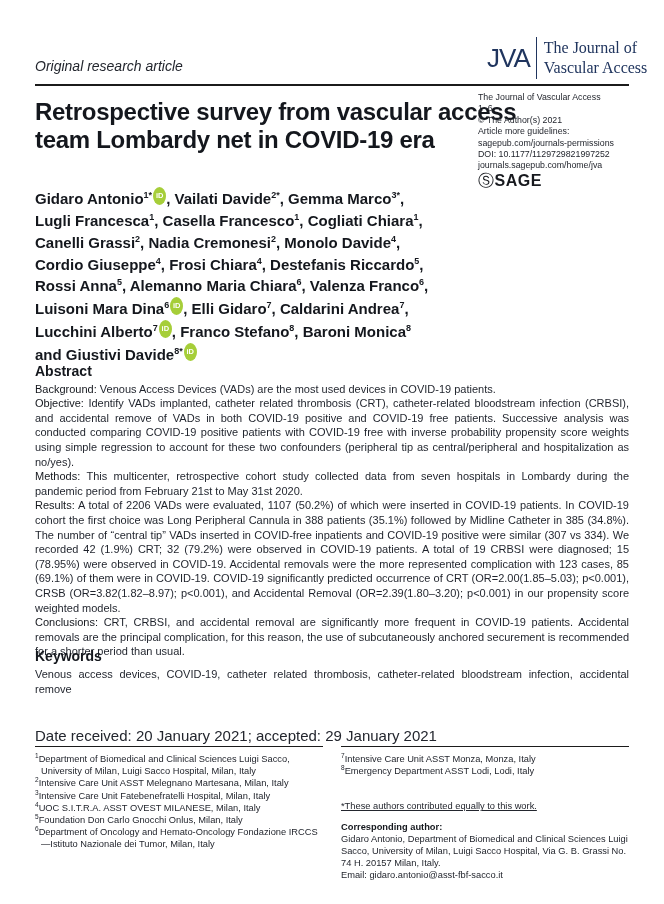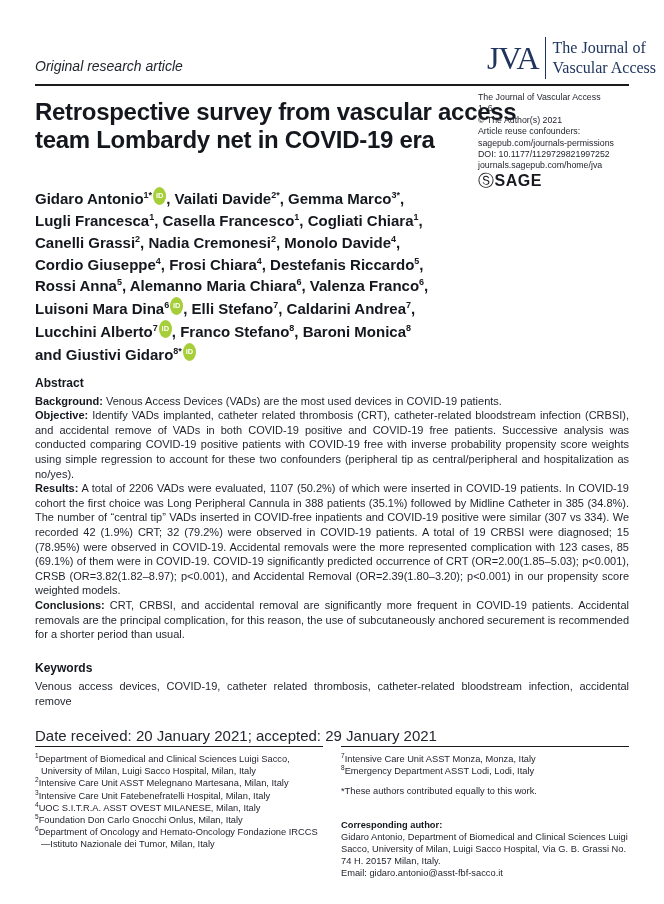--- a/index.html
+++ b/index.html
@@ -14,22 +14,22 @@
   }
   .kicker{
     position:absolute;left:35px;top:58px;
     font-style:italic;font-size:14px;color:#23262e;
   }
   .jva-logo{
     position:absolute;left:487px;top:37px;
     display:flex;align-items:center;color:#20355e;
   }
   .jva-acronym{
-    font-family:Liberation Serif, serif;
-    font-size:32px;line-height:1;letter-spacing:-1px;
+    font-family:Liberation Sans, sans-serif;
+    font-size:26px;line-height:1;letter-spacing:-1px;
   }
   .jva-divider{
     width:0;border-left:1.5px solid #20355e;height:42px;margin:0 7px 0 6px;
   }
   .jva-name{
     font-family:"Liberation Serif", serif;
     font-size:16px;line-height:1.25;
   }
   .rule-top{
     position:absolute;left:35px;top:84px;width:594px;height:2px;background:#1b1b1b;
@@ -60,44 +60,44 @@
     width:13px;height:18px;border-radius:50%;
     background:#A6CE39;color:#ffffff;
     font-size:7.5px;font-weight:bold;
     vertical-align:super;margin-left:1px;
   }
   .abstract{
     position:absolute;left:35px;top:360px;width:594px;
     font-size:11px;line-height:14.6px;color:#1e222b;
   }
   .section-heading{
-    font-weight:bold;font-size:12px;color:#14171d;margin:16px 0 3px 0;
+    font-weight:bold;font-size:14px;color:#14171d;margin:4px 0 3px 0;
   }
   .abs-p{margin:0;text-align:justify;}
-  .abs-p .b{font-weight:bold;color:#14171d;}
+  .abs-p .b{font-weight:normal;color:#14171d;}
   .keywords{
     position:absolute;left:35px;top:645px;width:594px;
     font-size:11px;line-height:14.8px;color:#1e222b;
   }
   .date-line{
     position:absolute;left:35px;top:727px;width:594px;
     font-size:15px;color:#23262e;
   }
   .footnotes{
     position:absolute;left:35px;top:746px;width:594px;
     display:flex;gap:18px;
     font-size:9.3px;line-height:12.2px;color:#23262e;
   }
   .fn-col{border-top:1.5px solid #1b1b1b;padding-top:6px;}
   .fn-col.left{width:288px;}
   .fn-col.right{width:288px;}
   .fn{padding-left:6px;text-indent:-6px;}
   .fn sup,.fn-note sup{font-size:70%;line-height:0;}
-  .fn-note{margin-top:8px;}
-  .fn-corr-head{margin-top:21px;font-weight:bold;color:#14171d;}
+  .fn-note{margin-top:23px;text-decoration:underline;}
+  .fn-corr-head{margin-top:8px;font-weight:bold;color:#14171d;}
   .fn-email{}
 </style>
 </head>
 <body>
 
 <div class="page">
 
   <div class="kicker">Original research article</div>
 
   <div class="jva-logo">
@@ -114,47 +114,48 @@
   <div class="title">
     <div>Retrospective survey from vascular access</div>
     <div>team Lombardy net in COVID-19 era</div>
   </div>
 
   <div class="meta">
     <div id="meta-lines">
         <div class="meta-line">The Journal of Vascular Access</div>
         <div class="meta-line">1–6</div>
         <div class="meta-line">© The Author(s) 2021</div>
-        <div class="meta-line">Article reuse confounders:</div>
+        <div class="meta-line">Article more guidelines:</div>
         <div class="meta-line">sagepub.com/journals-permissions</div>
         <div class="meta-line">DOI: 10.1177/1129729821997252</div>
         <div class="meta-line">journals.sagepub.com/home/jva</div>
       </div>
     <div class="sage-logo">
       <span class="sage-s">Ⓢ</span>
       <span>SAGE</span>
     </div>
   </div>
 
   <div class="authors">
       <div class="author-line"><span>Gidaro Antonio</span><sup>1*</sup><span class="orcid">iD</span><span>, Vailati Davide</span><sup>2*</sup><span>, Gemma Marco</span><sup>3*</sup><span>,</span></div>
       <div class="author-line"><span>Lugli Francesca</span><sup>1</sup><span>, Casella Francesco</span><sup>1</sup><span>, Cogliati Chiara</span><sup>1</sup><span>,</span></div>
       <div class="author-line"><span>Canelli Grassi</span><sup>2</sup><span>, Nadia Cremonesi</span><sup>2</sup><span>, Monolo Davide</span><sup>4</sup><span>,</span></div>
       <div class="author-line"><span>Cordio Giuseppe</span><sup>4</sup><span>, Frosi Chiara</span><sup>4</sup><span>, Destefanis Riccardo</span><sup>5</sup><span>,</span></div>
       <div class="author-line"><span>Rossi Anna</span><sup>5</sup><span>, Alemanno Maria Chiara</span><sup>6</sup><span>, Valenza Franco</span><sup>6</sup><span>,</span></div>
-      <div class="author-line"><span>Luisoni Mara Dina</span><sup>6</sup><span class="orcid">iD</span><span>, Elli Stefano</span><sup>7</sup><span>, Caldarini Andrea</span><sup>7</sup><span>,</span></div>
+      <div class="author-line"><span>Luisoni Mara Dina</span><sup>6</sup><span class="orcid">iD</span><span>, Elli Gidaro</span><sup>7</sup><span>, Caldarini Andrea</span><sup>7</sup><span>,</span></div>
       <div class="author-line"><span>Lucchini Alberto</span><sup>7</sup><span class="orcid">iD</span><span>, Franco Stefano</span><sup>8</sup><span>, Baroni Monica</span><sup>8</sup></div>
-      <div class="author-line"><span>and Giustivi Gidaro</span><sup>8*</sup><span class="orcid">iD</span></div>
+      <div class="author-line"><span>and Giustivi Davide</span><sup>8*</sup><span class="orcid">iD</span></div>
     </div>
 
   <div class="abstract">
     <div class="section-heading">Abstract</div>
     <div id="abstract-paragraphs">
         <p class="abs-p"><span class="b">Background:</span> Venous Access Devices (VADs) are the most used devices in COVID-19 patients.</p>
         <p class="abs-p"><span class="b">Objective:</span> Identify VADs implanted, catheter related thrombosis (CRT), catheter-related bloodstream infection (CRBSI), and accidental remove of VADs in both COVID-19 positive and COVID-19 free patients. Successive analysis was conducted comparing COVID-19 positive patients with COVID-19 free with inverse probability propensity score weights using simple regression to account for these two confounders (peripheral tip as central/peripheral and hospitalization as no/yes).</p>
+        <p class="abs-p"><span class="b">Methods:</span> This multicenter, retrospective cohort study collected data from seven hospitals in Lombardy during the pandemic period from February 21st to May 31st 2020.</p>
         <p class="abs-p"><span class="b">Results:</span> A total of 2206 VADs were evaluated, 1107 (50.2%) of which were inserted in COVID-19 patients. In COVID-19 cohort the first choice was Long Peripheral Cannula in 388 patients (35.1%) followed by Midline Catheter in 385 (34.8%). The number of “central tip” VADs inserted in COVID-free inpatients and COVID-19 positive were similar (307 vs 334). We recorded 42 (1.9%) CRT; 32 (79.2%) were observed in COVID-19 patients. A total of 19 CRBSI were diagnosed; 15 (78.95%) were observed in COVID-19. Accidental removals were the more represented complication with 123 cases, 85 (69.1%) of them were in COVID-19. COVID-19 significantly predicted occurrence of CRT (OR=2.00(1.85–5.03); p&lt;0.001), CRSB (OR=3.82(1.82–8.97); p&lt;0.001), and Accidental Removal (OR=2.39(1.80–3.20); p&lt;0.001) in our propensity score weighted models.</p>
         <p class="abs-p"><span class="b">Conclusions:</span> CRT, CRBSI, and accidental removal are significantly more frequent in COVID-19 patients. Accidental removals are the principal complication, for this reason, the use of subcutaneously anchored securement is recommended for a shorter period than usual.</p>
       </div>
   </div>
 
   <div class="keywords">
     <div class="section-heading">Keywords</div>
     <div style="text-align:justify;">Venous access devices, COVID-19, catheter related thrombosis, catheter-related bloodstream infection, accidental remove</div>
   </div>
 

